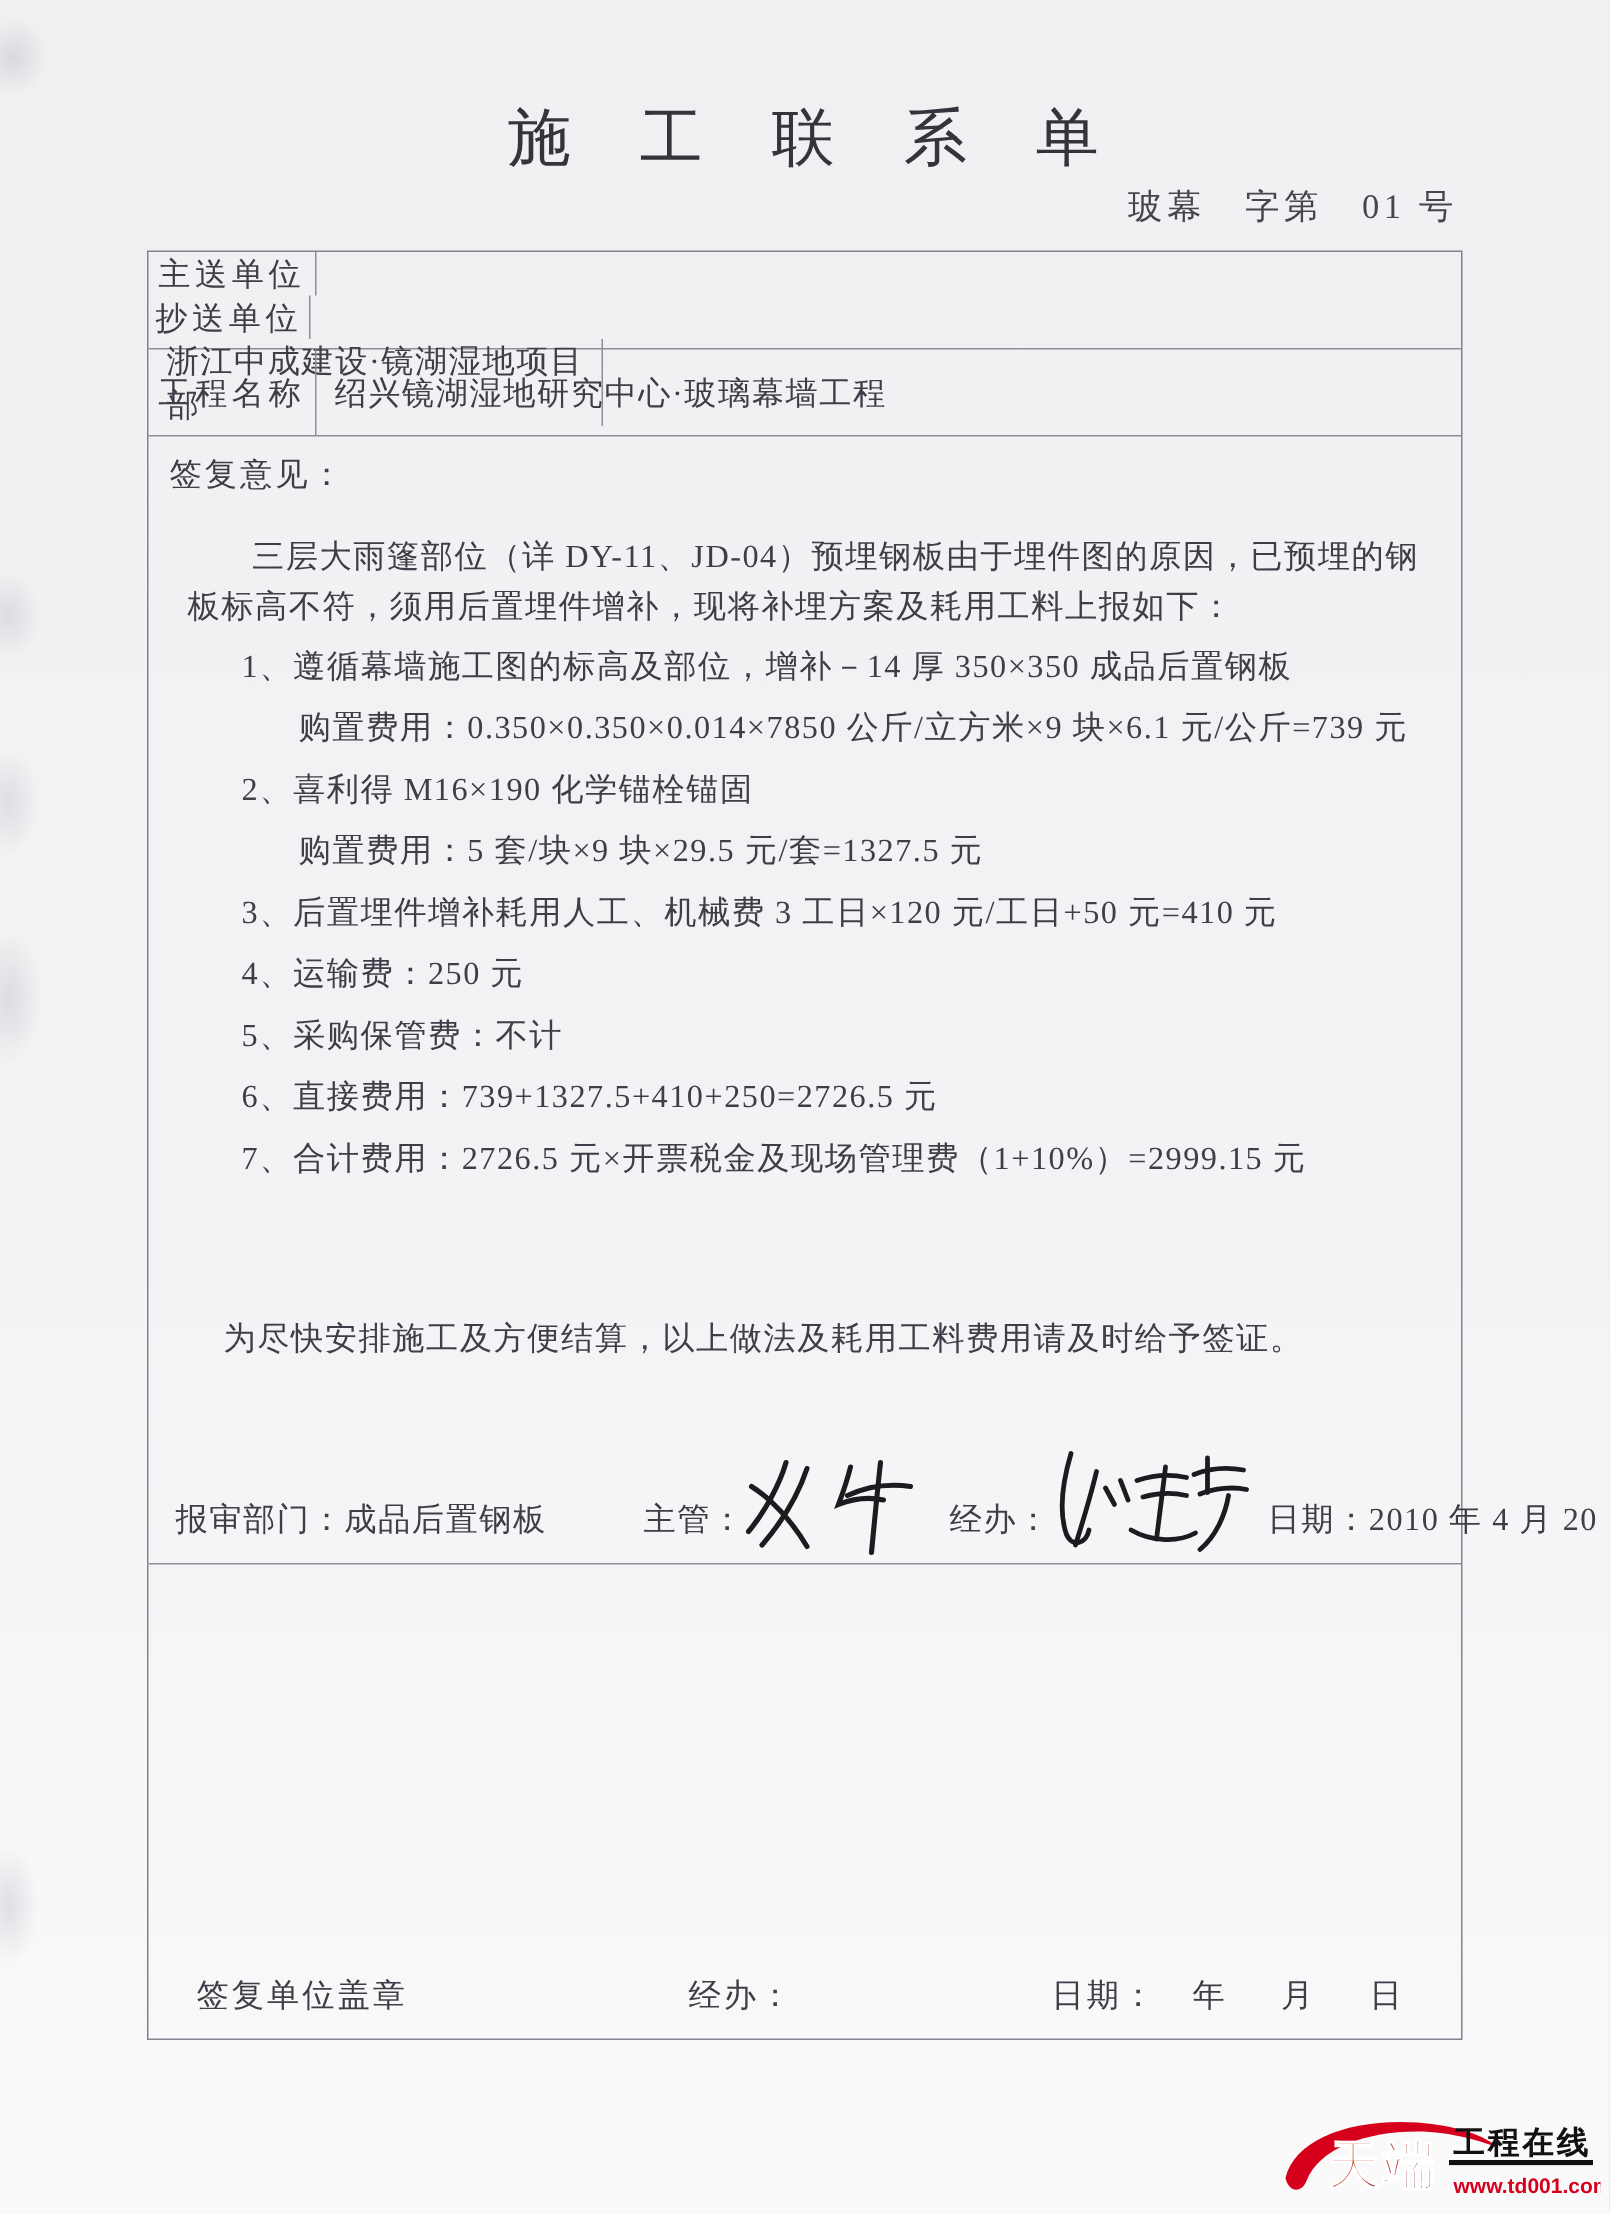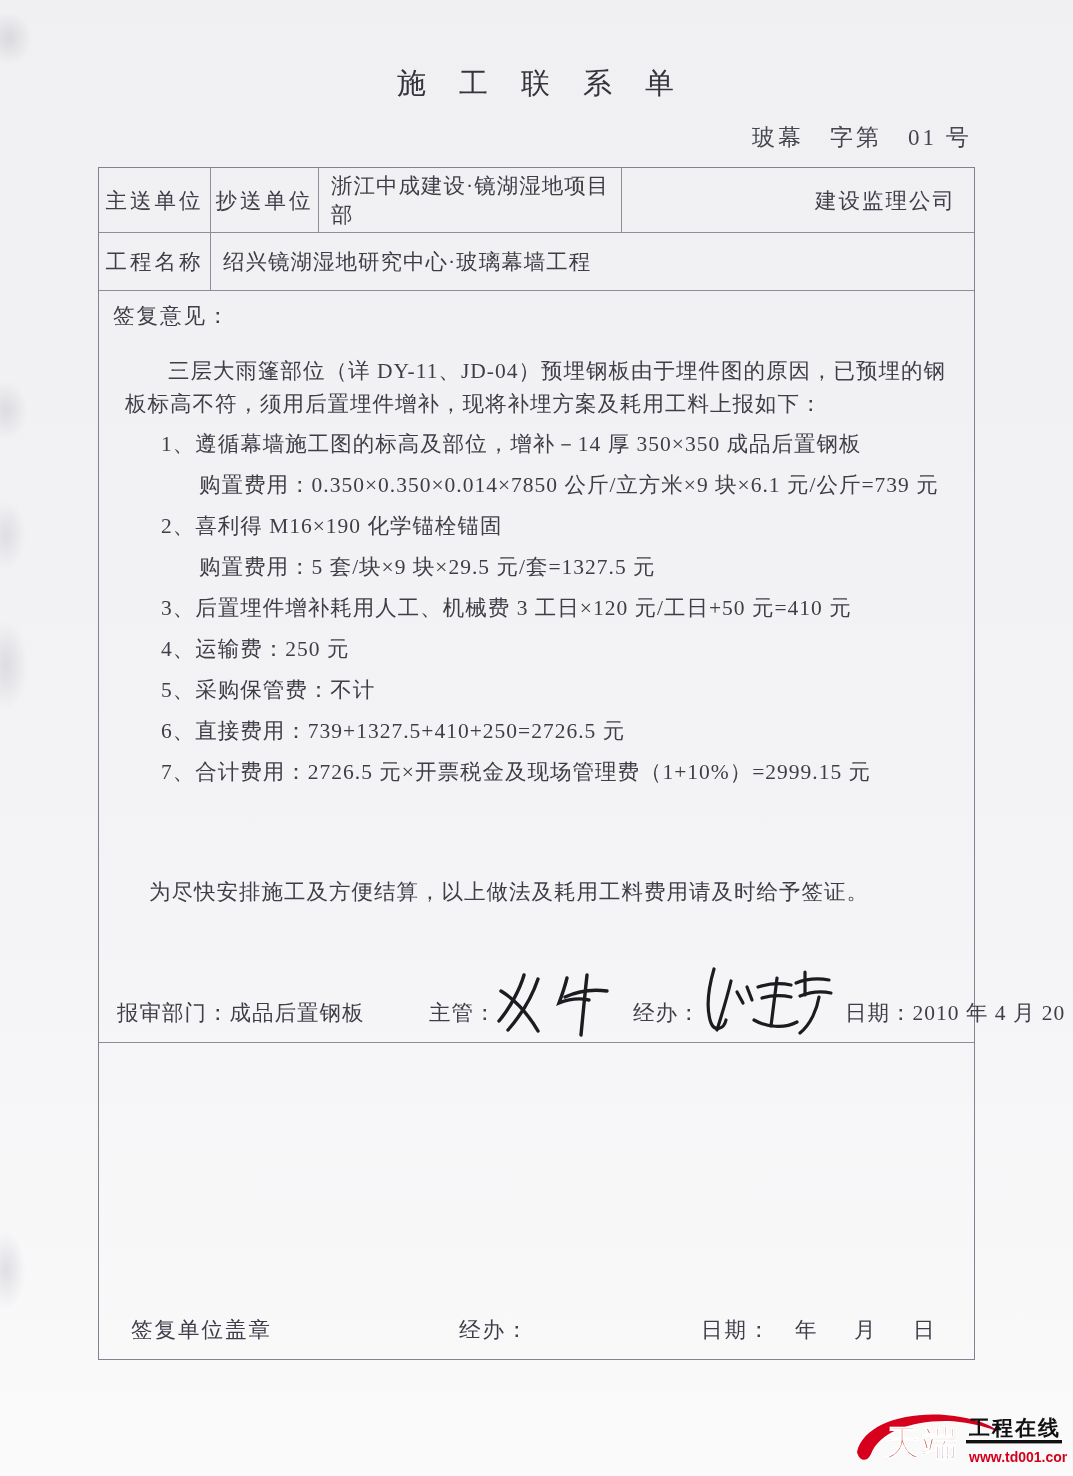--- a/index.html
+++ b/index.html
@@ -7,34 +7,34 @@
     position:relative;
     width:1073px;height:1476px;
     margin:0 auto;
     background:linear-gradient(180deg,#f0f0f2 0%,#f3f3f5 55%,#fafafb 100%);
     font-family:"Liberation Serif","DejaVu Serif",serif;
     color:#3e3e48;
     overflow:hidden;
   }
   .doc-title{
     position:absolute;top:64px;left:0;width:100%;
-    text-align:center;font-size:29px;color:#34343d;
+    text-align:center;font-size:42px;color:#34343d;
     letter-spacing:2px;font-weight:500;
   }
   .doc-number{
     position:absolute;top:122px;left:752px;
     font-size:23px;letter-spacing:3px;color:#454550;
   }
   .form-table{
     position:absolute;left:98px;top:167px;width:877px;height:1193px;
     border:1px solid #80848f;box-sizing:border-box;
     font-size:21.5px;
   }
   .row{display:flex;box-sizing:border-box;border-bottom:1px solid #8b8f99;}
-  .row1{height:65px;}
+  .row1{height:65px;flex-direction:column;}
   .row2{height:58px;}
   .cell{box-sizing:border-box;display:flex;align-items:center;}
   .cell.lab{justify-content:center;letter-spacing:3px;border-right:1px solid #8b8f99;}
   .c1{width:112px;}
   .c2{width:303px;padding-left:12px;border-right:1px solid #8b8f99;letter-spacing:1px;}
   .c3{width:108px;}
   .c4{flex:1;justify-content:flex-end;padding-right:18px;letter-spacing:2px;}
   .c5{flex:1;padding-left:12px;letter-spacing:1px;}
   .content-cell{
     position:relative;box-sizing:border-box;
@@ -73,21 +73,20 @@
 
   <div class="doc-title">施　工　联　系　单</div>
   <div class="doc-number">玻幕　字第　01 号</div>
 
   <div class="form-table">
 
     <div class="row row1">
       <div class="cell lab c1">主送单位</div>
       <div class="cell lab c3">抄送单位</div>
       <div class="cell c2">浙江中成建设·镜湖湿地项目部</div>
-      <div class="cell c4">建设监理公司</div>
     </div>
 
     <div class="row row2">
       <div class="cell lab c1">工程名称</div>
       <div class="cell c5">绍兴镜湖湿地研究中心·玻璃幕墙工程</div>
     </div>
 
     <div class="content-cell">
       <div class="section-label">签复意见：</div>
       <p class="intro">三层大雨篷部位（详 DY-11、JD-04）预埋钢板由于埋件图的原因，已预埋的钢板标高不符，须用后置埋件增补，现将补埋方案及耗用工料上报如下：</p>

